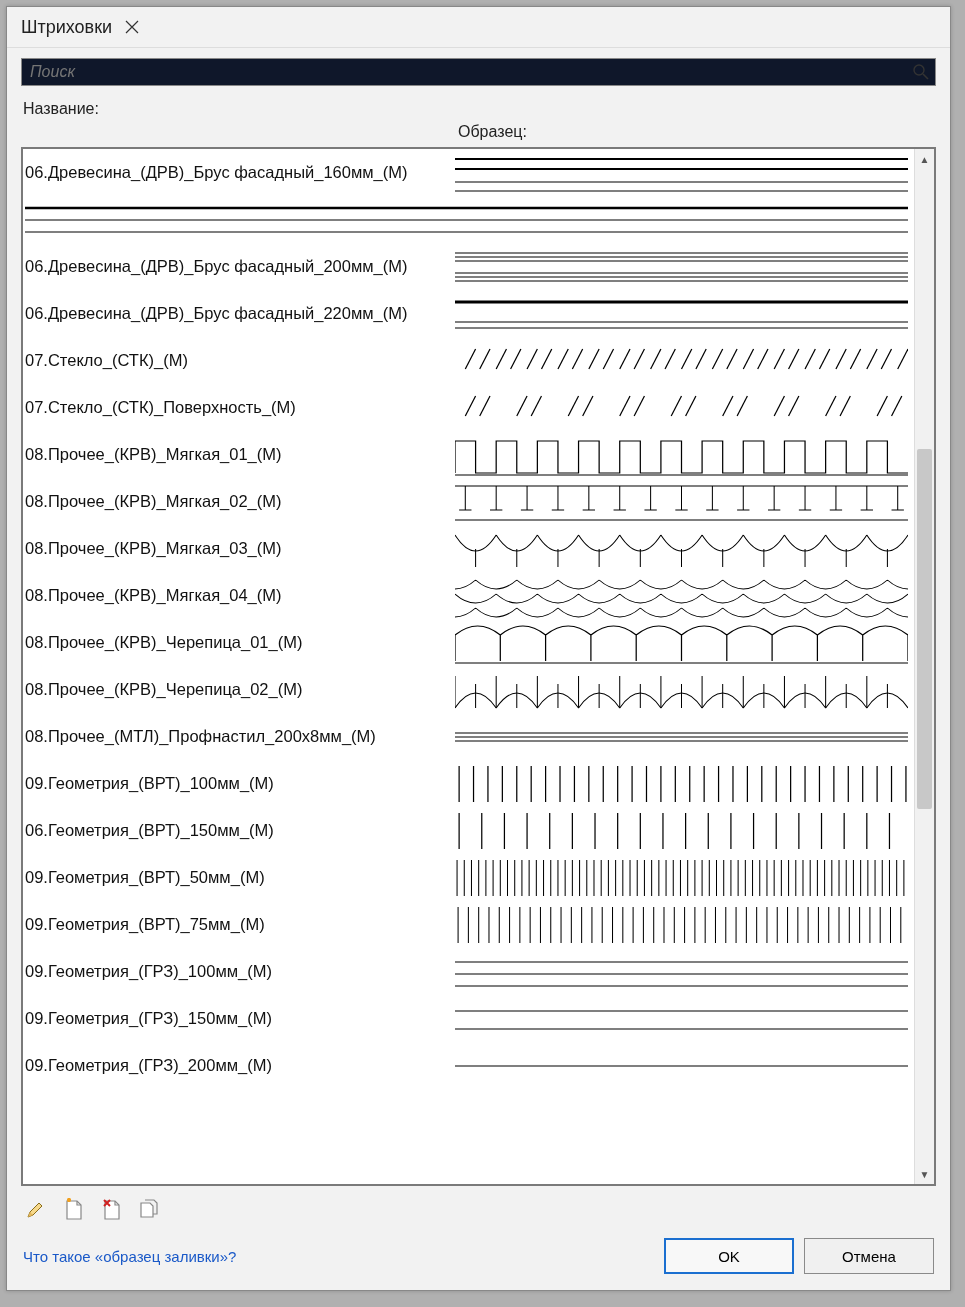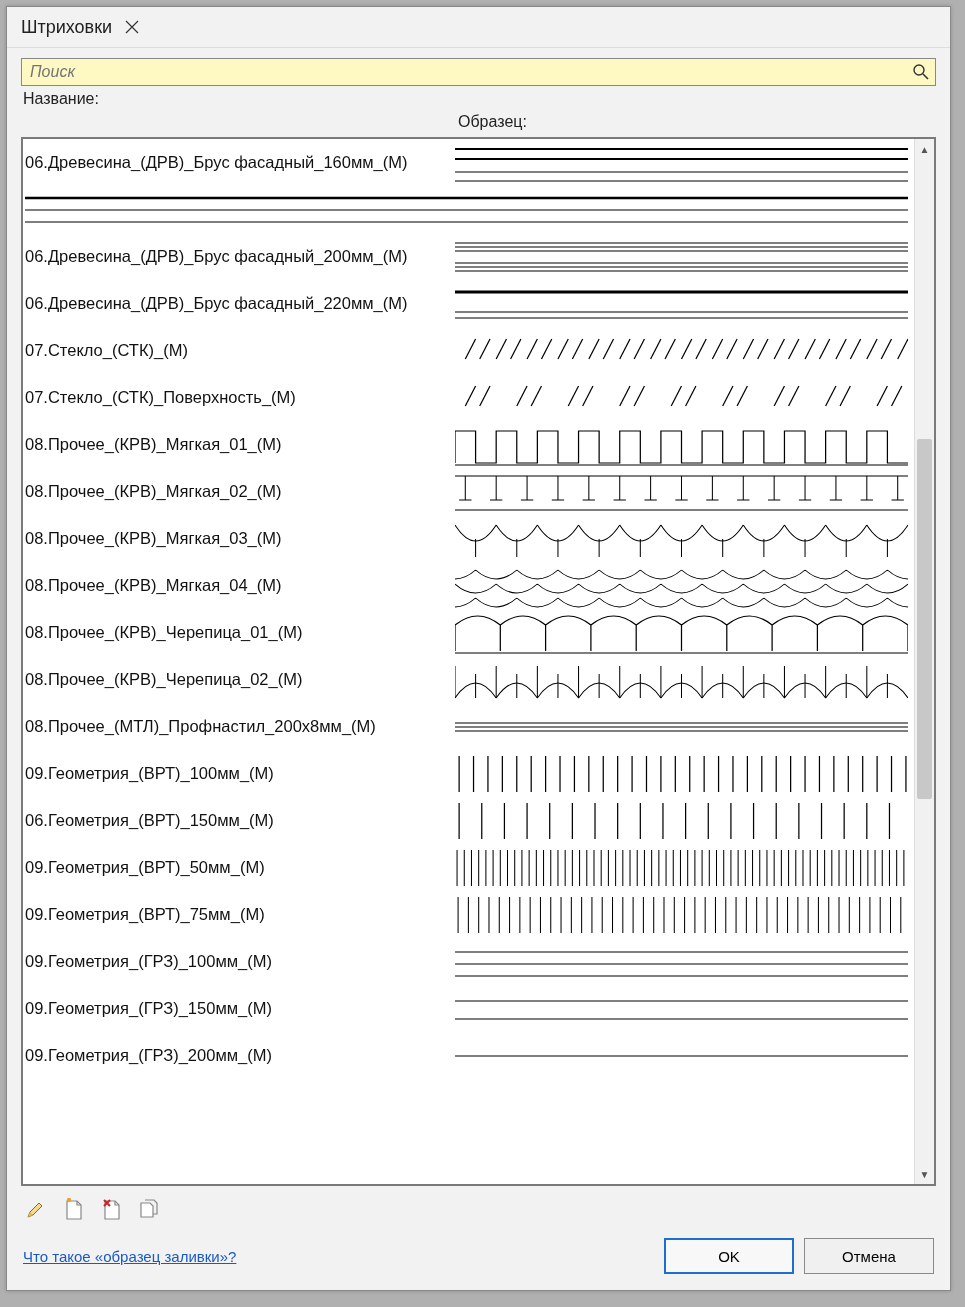--- a/index.html
+++ b/index.html
@@ -67,21 +67,22 @@
   }
   .radio-circle .dot {
     width: 8px; height: 8px; border-radius: 50%;
     background: #222; display: none;
   }
   .radio-opt.selected .radio-circle .dot { display: block; }
 
   .search-wrap {
     display: flex;
     border: 1px solid #888;
-    background: #fef9c3;
+    background: #0f172a;
+    margin-bottom: 10px;
   }
   .search-wrap input {
     flex: 1;
     border: none;
     outline: none;
     padding: 4px 8px;
     font-size: 16px;
     font-style: italic;
     color: #888;
     background: transparent;
@@ -164,21 +165,20 @@
     cursor: pointer;
   }
 
   .footer {
     display: flex;
     align-items: center;
     padding: 8px 2px 4px 2px;
   }
   .footer .help-link {
     color: #1a59c8;
-    text-decoration: underline;
     cursor: pointer;
     font-size: 15px;
   }
   .footer .spacer { flex: 1; }
   .footer button {
     width: 130px; height: 36px;
     margin-left: 10px;
     background: #f0f0f0;
     border: 1px solid #8a8a8a;
     font-size: 15px;

